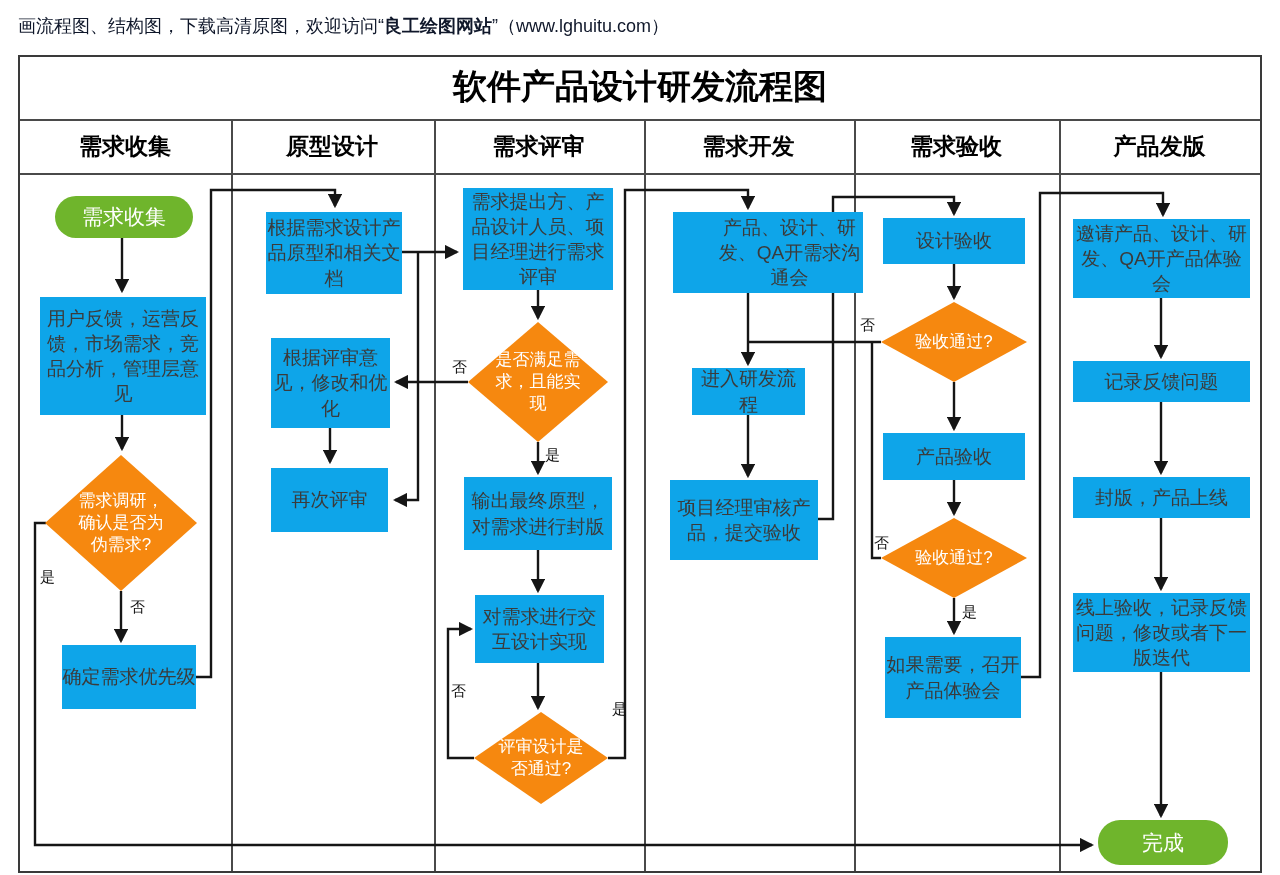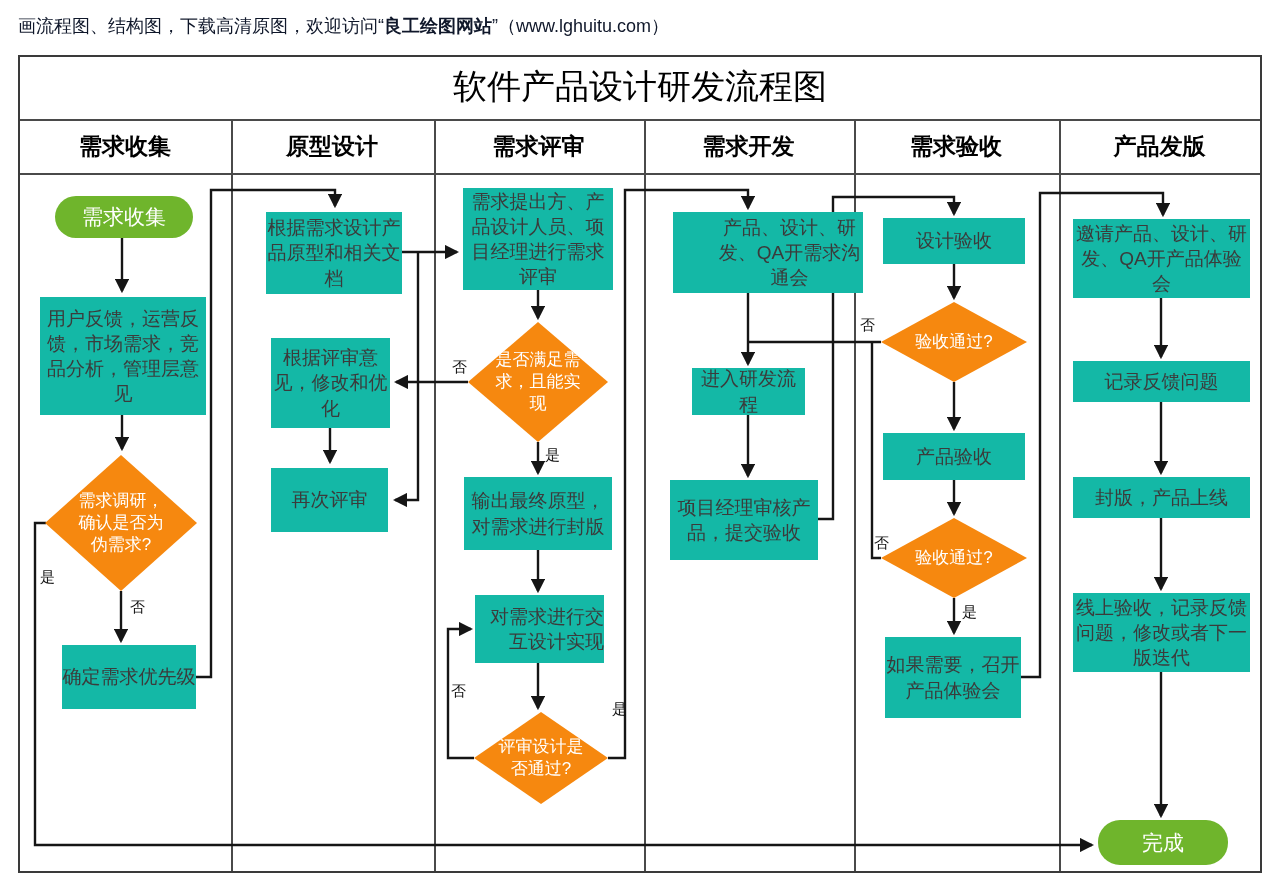--- a/index.html
+++ b/index.html
@@ -3,27 +3,27 @@
 <meta charset="utf-8">
 <style>
   html,body{margin:0;padding:0;background:#ffffff;width:1280px;height:875px;overflow:hidden;
     font-family:"Liberation Sans","DejaVu Sans",sans-serif;}
   #banner{position:absolute;left:18px;top:14px;font-size:18px;color:#0f172a;z-index:3;}
   #banner .brand{font-weight:bold;}
   #frame{position:absolute;left:18px;top:55px;width:1240px;height:814px;border:2px solid #3a3a3a;z-index:1;}
   .hline{position:absolute;left:0;width:100%;height:2px;background:#4a4a4a;}
   .vline{position:absolute;top:64px;bottom:0;width:2px;background:#4a4a4a;}
   #title-cell{position:absolute;left:18px;top:55px;width:1244px;height:64px;display:flex;align-items:center;justify-content:center;
-    font-size:34px;font-weight:normal;color:#000;z-index:2;}
+    font-size:34px;font-weight:bold;color:#000;z-index:2;}
   .col-header{position:absolute;top:119px;height:54px;display:flex;align-items:center;justify-content:center;
     font-size:23px;font-weight:bold;color:#000;z-index:2;}
   #edges{position:absolute;left:0;top:0;width:1280px;height:875px;z-index:2;pointer-events:none;}
   .node{position:absolute;display:flex;align-items:center;justify-content:center;text-align:center;z-index:3;
     color:#3b3b3b;font-size:19px;line-height:1.32;}
-  .node-process{background:#14b8a6;}
+  .node-process{background:#0ea5e9;}
   .node-decision{background:#F6880F;color:#ffffff;font-size:17px;line-height:1.3;
     clip-path:polygon(50% 0%,100% 50%,50% 100%,0% 50%);}
   .node-terminal{background:#6FB52C;color:#ffffff;font-size:21px;border-radius:22px;}
   .edge-label{position:absolute;font-size:15px;color:#111;z-index:3;background:transparent;}
   .inner{display:block;}
 </style>
 </head>
 <body>
 
 <div id="banner">
@@ -99,21 +99,21 @@
 
 <div class="node node-process" style="left:266px;top:212px;width:136px;height:82px;">根据需求设计产品原型和相关文档</div>
 <div class="node node-process" style="left:271px;top:338px;width:119px;height:90px;">根据评审意见，修改和优化</div>
 <div class="node node-process" style="left:271px;top:468px;width:117px;height:64px;">再次评审</div>
 
 <div class="node node-process" style="left:463px;top:188px;width:150px;height:102px;">需求提出方、产品设计人员、项目经理进行需求评审</div>
 <div class="node node-decision" style="left:468px;top:322px;width:140px;height:120px;">
     <span class="inner" style="width:92px;">是否满足需求，且能实现</span>
   </div>
 <div class="node node-process" style="left:464px;top:477px;width:148px;height:73px;">输出最终原型，对需求进行封版</div>
-<div class="node node-process" style="left:475px;top:595px;width:129px;height:68px;text-align:right;">对需求进行交互设计实现</div>
+<div class="node node-process" style="left:475px;top:595px;width:129px;height:68px;">对需求进行交互设计实现</div>
 <div class="node node-decision" style="left:474px;top:712px;width:134px;height:92px;">
     <span class="inner" style="width:88px;">评审设计是否通过?</span>
   </div>
 <div class="edge-label" style="left:452px;top:358px;">否</div>
 <div class="edge-label" style="left:545px;top:446px;">是</div>
 <div class="edge-label" style="left:451px;top:682px;">否</div>
 <div class="edge-label" style="left:612px;top:700px;">是</div>
 
 <div class="node node-process" style="left:673px;top:212px;width:147px;height:81px;padding-left:43px;">产品、设计、研发、QA开需求沟通会</div>
 <div class="node node-process" style="left:692px;top:368px;width:113px;height:47px;">进入研发流程</div>

